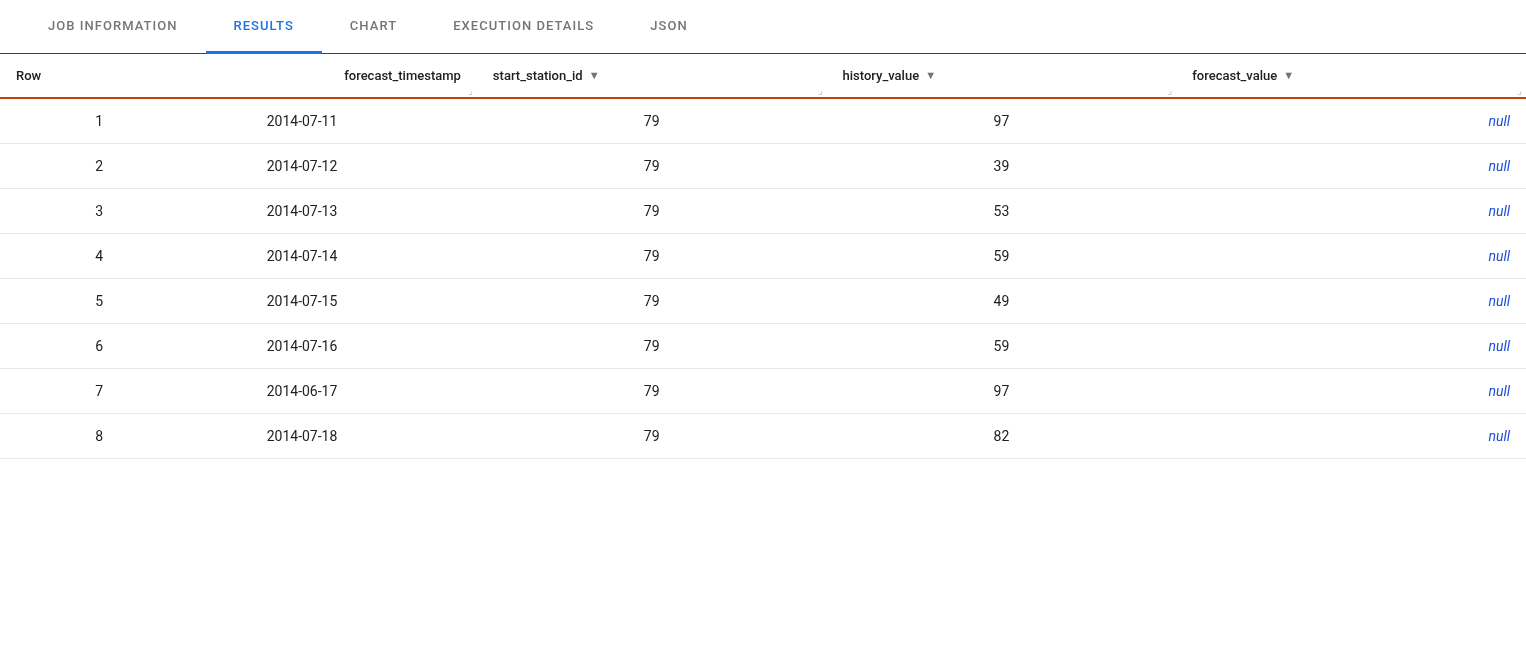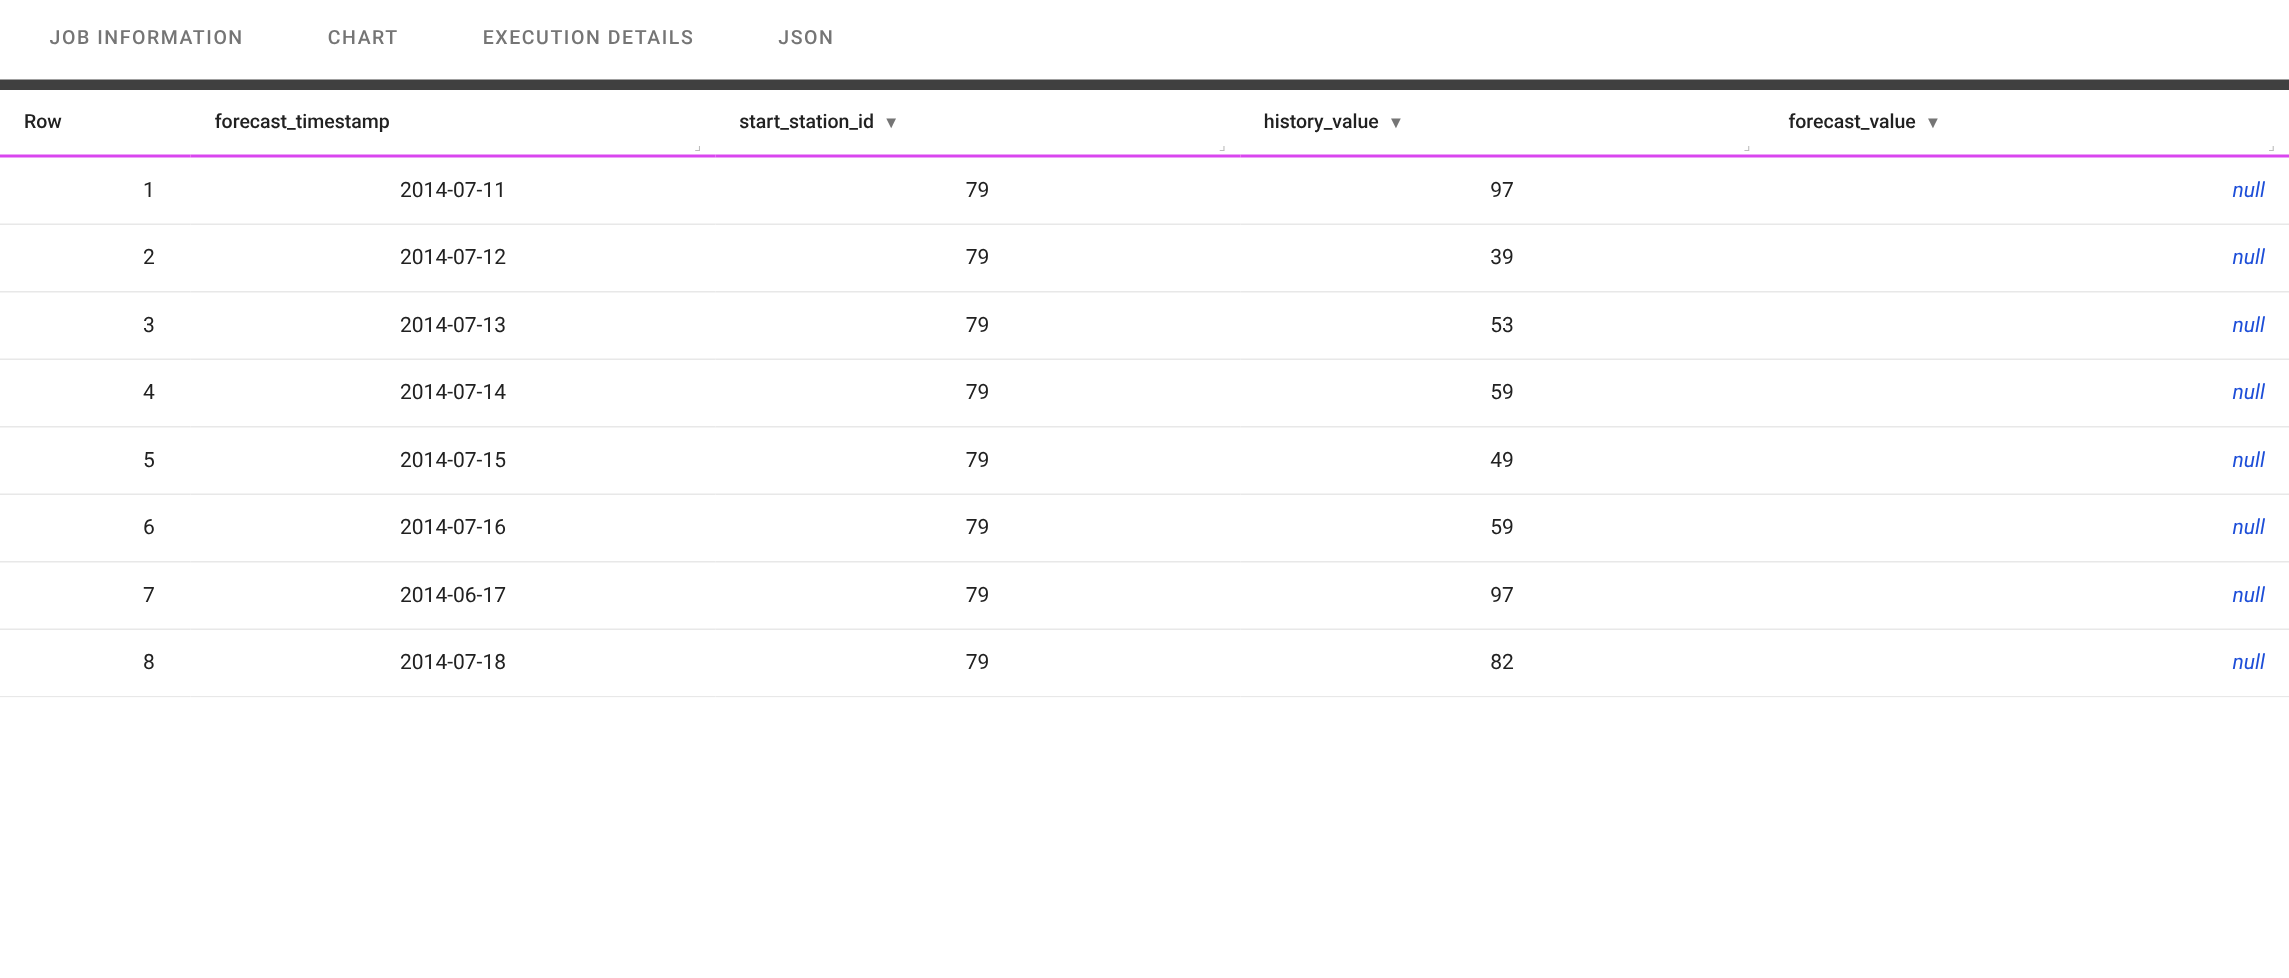--- a/index.html
+++ b/index.html
@@ -10,22 +10,22 @@
 
     body {
       font-family: 'Roboto', Arial, sans-serif;
       background: #fff;
       color: #212121;
       font-size: 14px;
     }
 
     .tab-bar {
       display: flex;
-      border-bottom: 7px solid #404040;
-      padding: 0 5px;
+      border-bottom: 1px solid #404040;
+      padding: 0 20px;
     }
 
     .tab-item {
       padding: 18px 28px;
       font-size: 13px;
       font-weight: 500;
       letter-spacing: 0.08em;
       color: #757575;
       cursor: pointer;
       text-transform: uppercase;
@@ -44,26 +44,26 @@
       width: 100%;
     }
 
     table {
       width: 100%;
       border-collapse: collapse;
       table-layout: fixed;
     }
 
     thead tr {
-      border-bottom: 2px solid #d946ef;
+      border-bottom: 2px solid #c2410c;
     }
 
     th {
       padding: 14px 16px;
-      text-align: left;
+      text-align: right;
       font-weight: 500;
       font-size: 13px;
       color: #212121;
       border-bottom: 1px solid #e0e0e0;
       white-space: nowrap;
       position: relative;
     }
 
     th.row-col {
       width: 80px;
@@ -124,20 +124,23 @@
       color: #1d4ed8;
     }
   </style>
 </head>
 <body>
 
 <div class="tab-bar">
   <div class="tab-item">
     <span>JOB INFORMATION</span>
   </div>
+  <div class="tab-item active">
+    <span>RESULTS</span>
+  </div>
   <div class="tab-item">
     <span>CHART</span>
   </div>
   <div class="tab-item">
     <span>EXECUTION DETAILS</span>
   </div>
   <div class="tab-item">
     <span>JSON</span>
   </div>
 </div>

